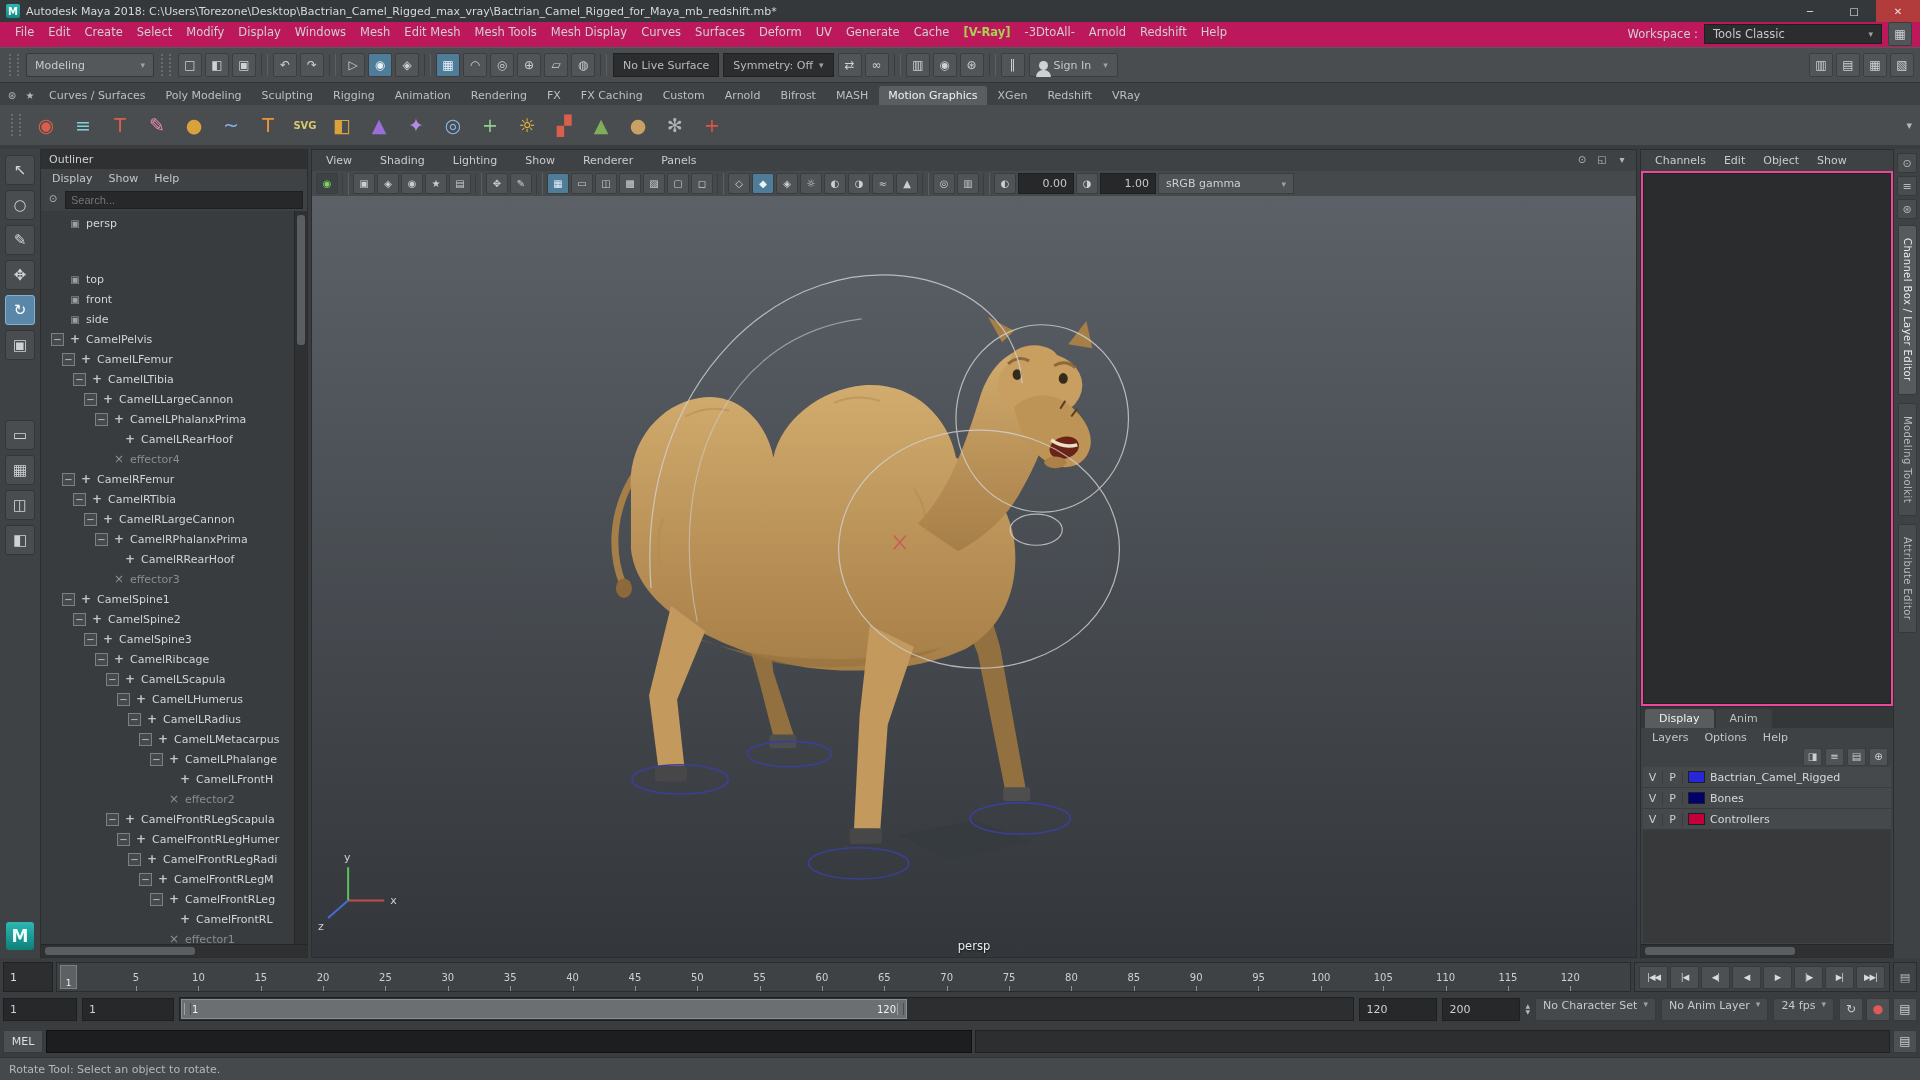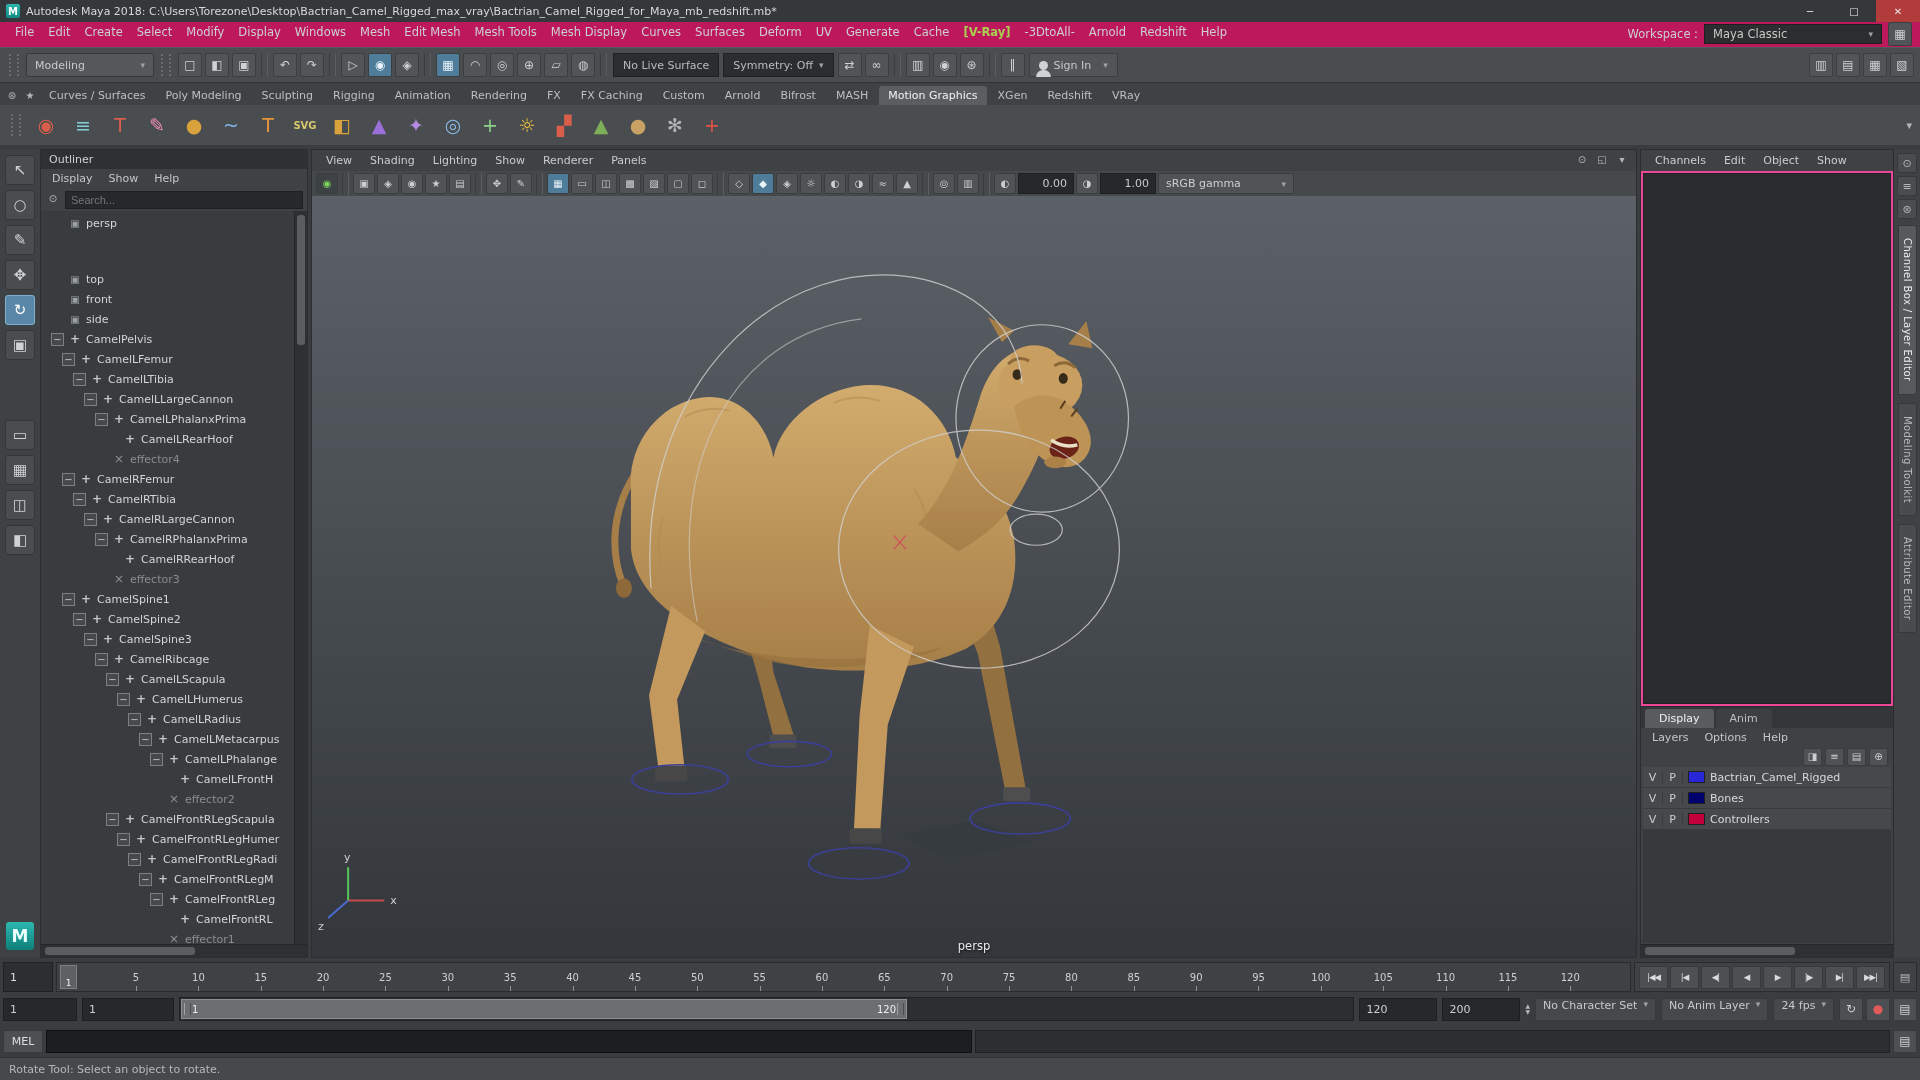--- a/index.html
+++ b/index.html
@@ -181,21 +181,21 @@
         <span class="mitem">Cache</span>
         <span class="mitem vray">[V-Ray]</span>
         <span class="mitem">-3DtoAll-</span>
         <span class="mitem">Arnold</span>
         <span class="mitem">Redshift</span>
         <span class="mitem">Help</span>
       </div>
     <div class="mb-right">
       <span>Workspace :</span>
       <span class="ws-select caret">
-          <span>Maya Classic</span>
+          <span>Tools Classic</span>
         </span>
       <span class="sicon">▦</span>
     </div>
   </div>
 
   <div class="statusline">
     <span class="handle"></span>
     <span class="menuset caret">
         <span>Modeling</span>
       </span>
@@ -527,21 +527,21 @@
             <div class="thumb"></div>
           </div>
       </div>
       <div class="hscroll">
           <div class="thumb"></div>
         </div>
     </div>
 
     <div class="viewport">
       <div class="vp-menus">
-        <div style="display:flex;gap:2px">
+        <div style="display:flex;gap:12px">
 
         <span class="vp-menu">View</span>
             <span class="vp-menu">Shading</span>
             <span class="vp-menu">Lighting</span>
             <span class="vp-menu">Show</span>
             <span class="vp-menu">Renderer</span>
             <span class="vp-menu">Panels</span>
           </div>
         <div class="vp-right">
 

